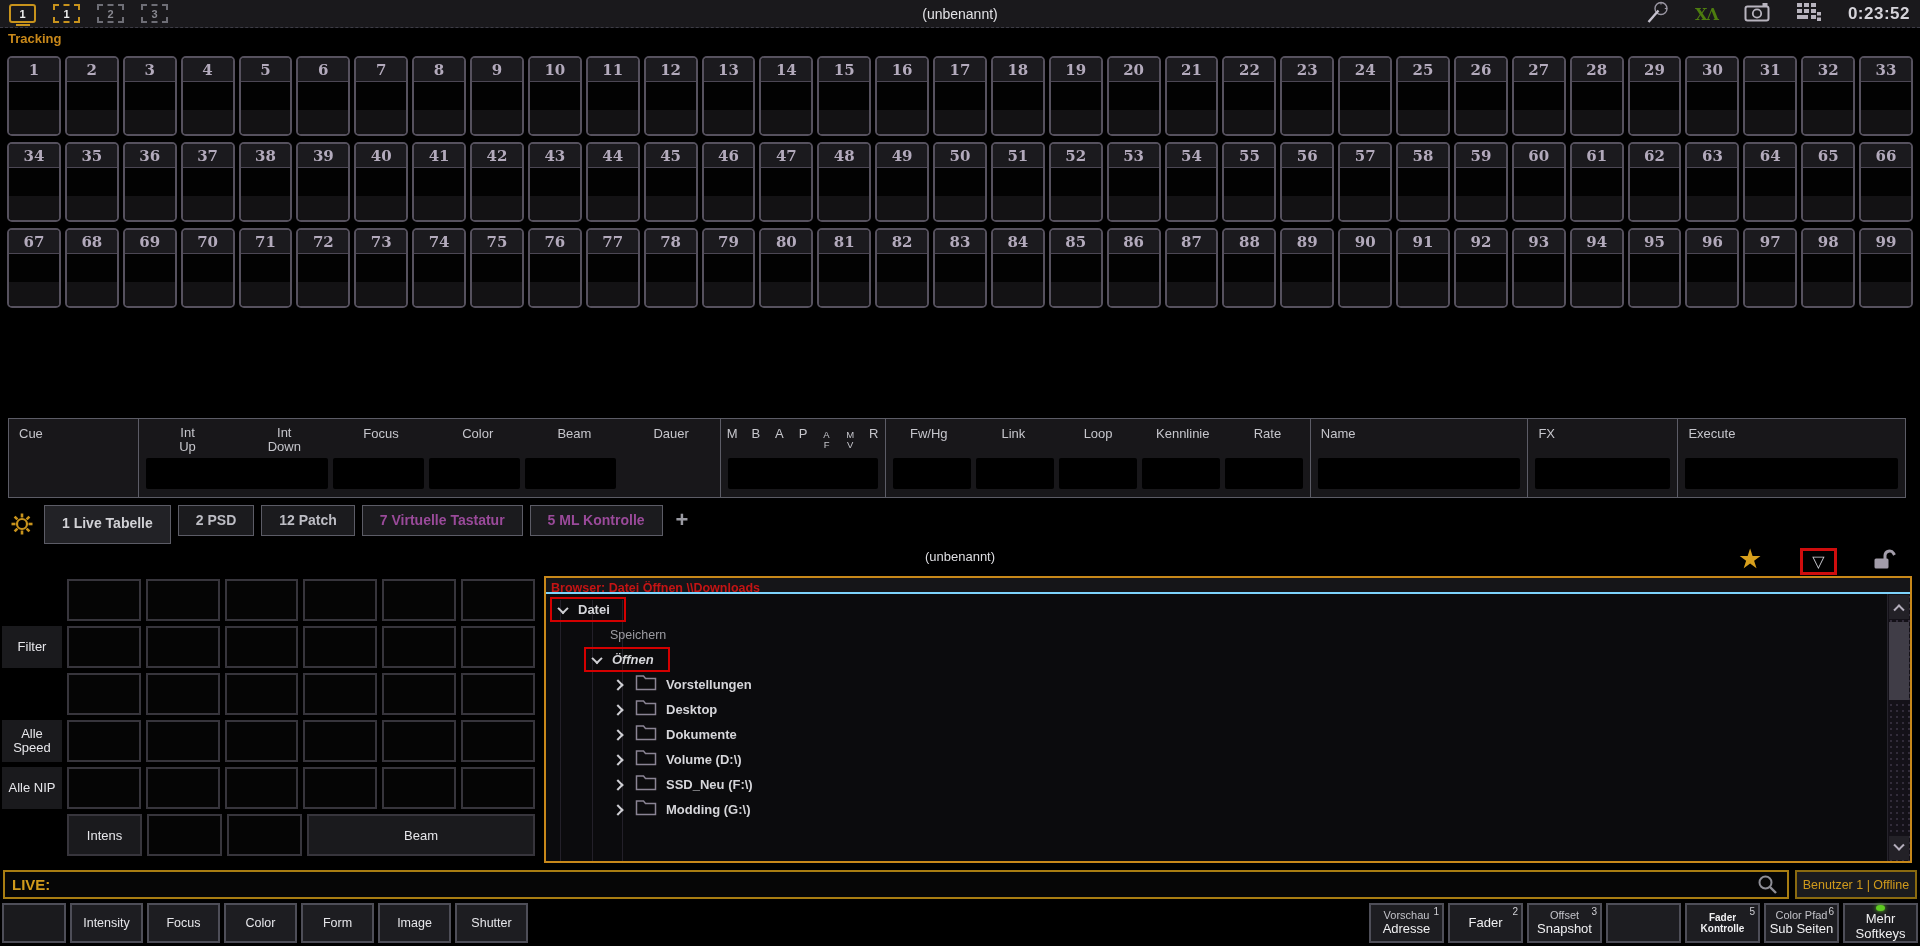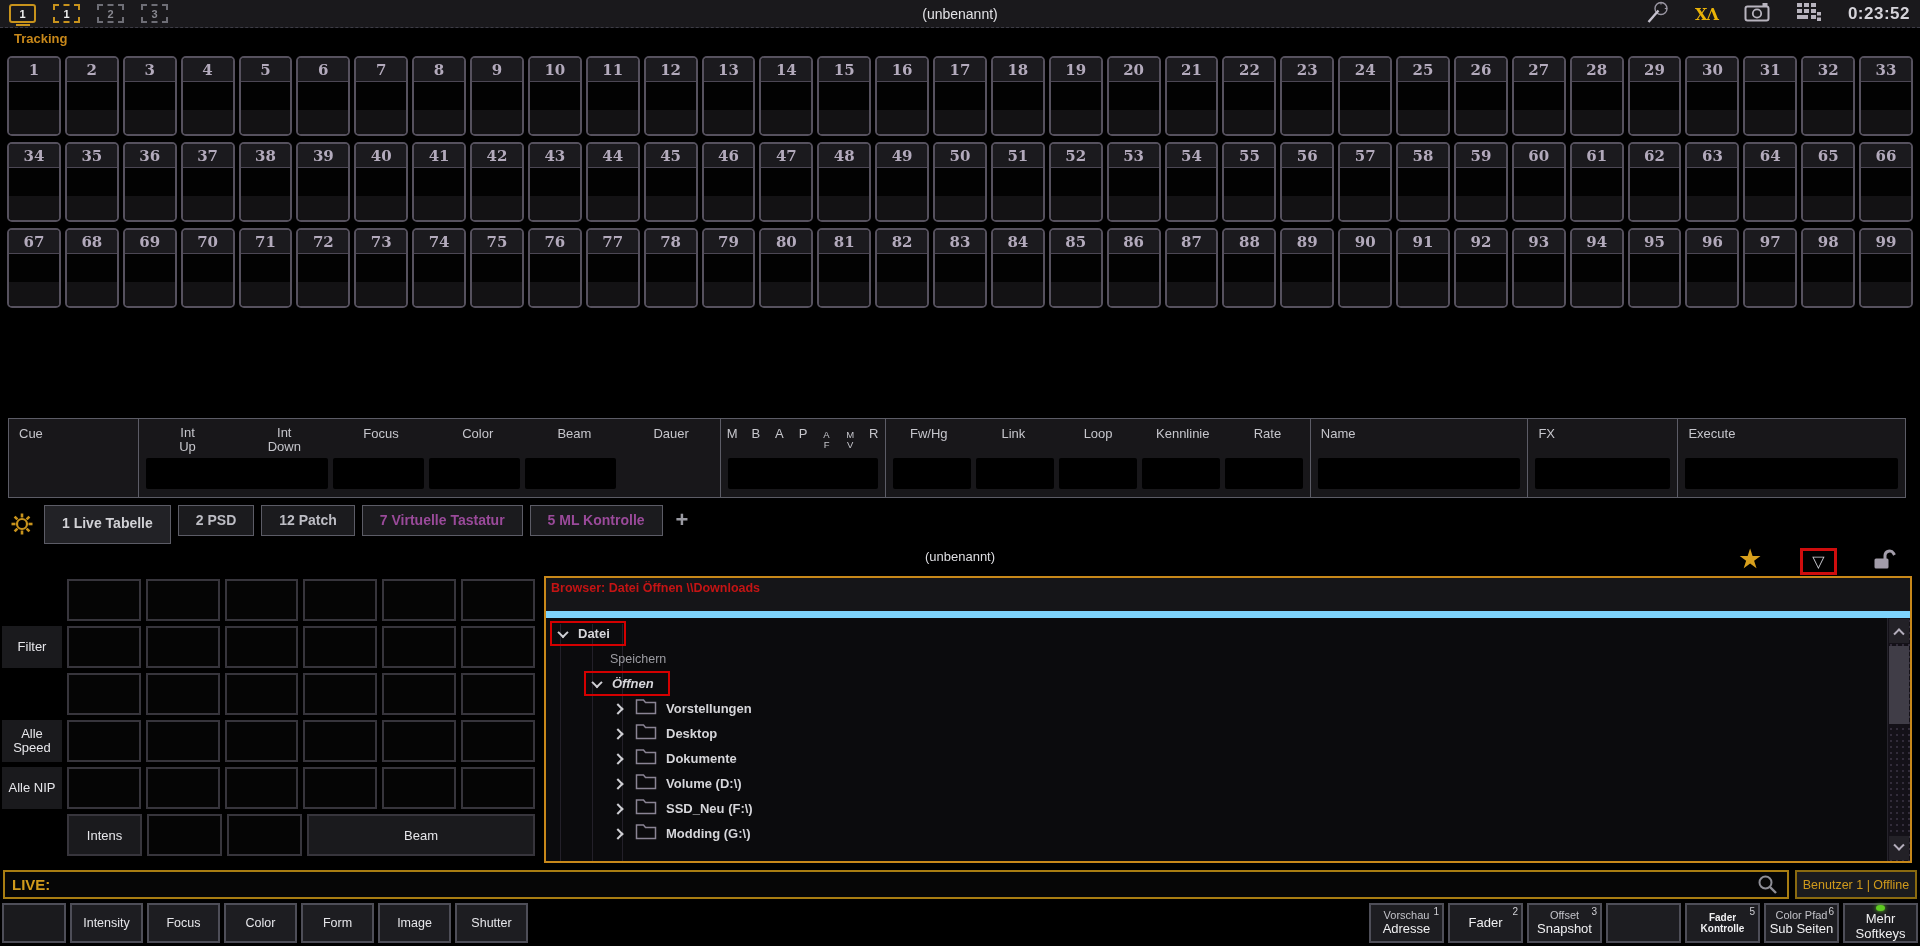--- a/index.html
+++ b/index.html
@@ -16,24 +16,24 @@
   .screen.monitor::after { content:""; position:absolute; bottom:-5px; left:50%;
     transform:translateX(-50%); width:14px; height:2px; background:#c8931c; }
   .screen.frame { border:2px dashed #c8931c; color:#efefef; }
   .screen.frame.off { border-color:#6e6e76; color:#888890; }
   #topbar-title { position:absolute; left:0; width:100%; text-align:center;
     color:#e2e2e6; font-size:14px; pointer-events:none; }
   #topbar-right { position:absolute; right:10px; top:0; height:28px; display:flex;
     align-items:center; gap:26px; }
   #clock { color:#d6d4da; font-size:17px; font-weight:bold; letter-spacing:.5px; }
   .letters-icon { font-family:"DejaVu Serif", serif; font-weight:bold; font-size:16px;
-    color:#eab308; letter-spacing:-1px; }
+    color:#4d7c0f; letter-spacing:-1px; }
 
   
-  #tracking { position:absolute; top:31px; left:14px; color:#c8881a;
+  #tracking { position:absolute; top:31px; left:8px; color:#c8881a;
     font-size:13px; font-weight:bold; }
 
   
   #exec-grid { position:absolute; top:56px; left:7px; right:7px; }
   .exec-row { display:grid; grid-template-columns:repeat(33,1fr); gap:4px; margin-bottom:6px; }
   .exec-cell { height:80px; border:2px solid #56515e; border-radius:5px; overflow:hidden;
     display:flex; flex-direction:column; background:#000; }
   .exec-num { height:24px; background:#1b1a1e; border-bottom:1px solid #4c4754;
     color:#b3aabc; font-family:"DejaVu Serif", serif; font-weight:bold; font-size:15px;
     display:flex; align-items:center; justify-content:center; }
@@ -82,22 +82,22 @@
     color:#e6e6ea; font-size:13px; text-align:center; line-height:1.1; }
   .plabel.filled { background:#1a1a1d; }
   .pbtn { flex:1; background:#050505; border:2px solid #37353c; }
   .pbtn.filled { background:#1a1a1d; border-color:#37353c; display:flex; align-items:center;
     justify-content:center; color:#e6e6ea; font-size:13px; }
   .pbtn.wide { flex:3.15; }
 
   
   #browser { position:absolute; top:576px; left:544px; width:1368px; height:287px;
     border:2px solid #c8881a; background:#0b0b0d; display:flex; flex-direction:column; }
-  #browser-title { height:40px; background:#151518; color:#c41414; font-weight:bold;
-    font-size:12.5px; line-height:21px; padding-left:5px; border-bottom:7px solid #7dd3fc; }
+  #browser-title { height:16px; background:#151518; color:#c41414; font-weight:bold;
+    font-size:12.5px; line-height:21px; padding-left:5px; border-bottom:2px solid #7dd3fc; }
   #browser-body { flex:1; display:flex; overflow:hidden;gap:32px; }
   #tree { flex:1; position:relative; padding-top:3px; overflow:hidden; }
   .guide { position:absolute; top:6px; bottom:0; width:1px; background:#232029; }
   .trow { position:relative; height:25px; display:flex; align-items:center; z-index:1; }
   .trow .hl { position:absolute; left:90px; right:2px; top:1px; bottom:1px;
     background:#4e0b0b; z-index:-1; }
   .chev { width:8px; height:8px; border-right:2.5px solid #cfcfd4;
     border-bottom:2.5px solid #cfcfd4; flex:none; }
   .chev.down { transform:rotate(45deg) translate(-1px,-1px); }
   .chev.right { transform:rotate(-45deg); }

